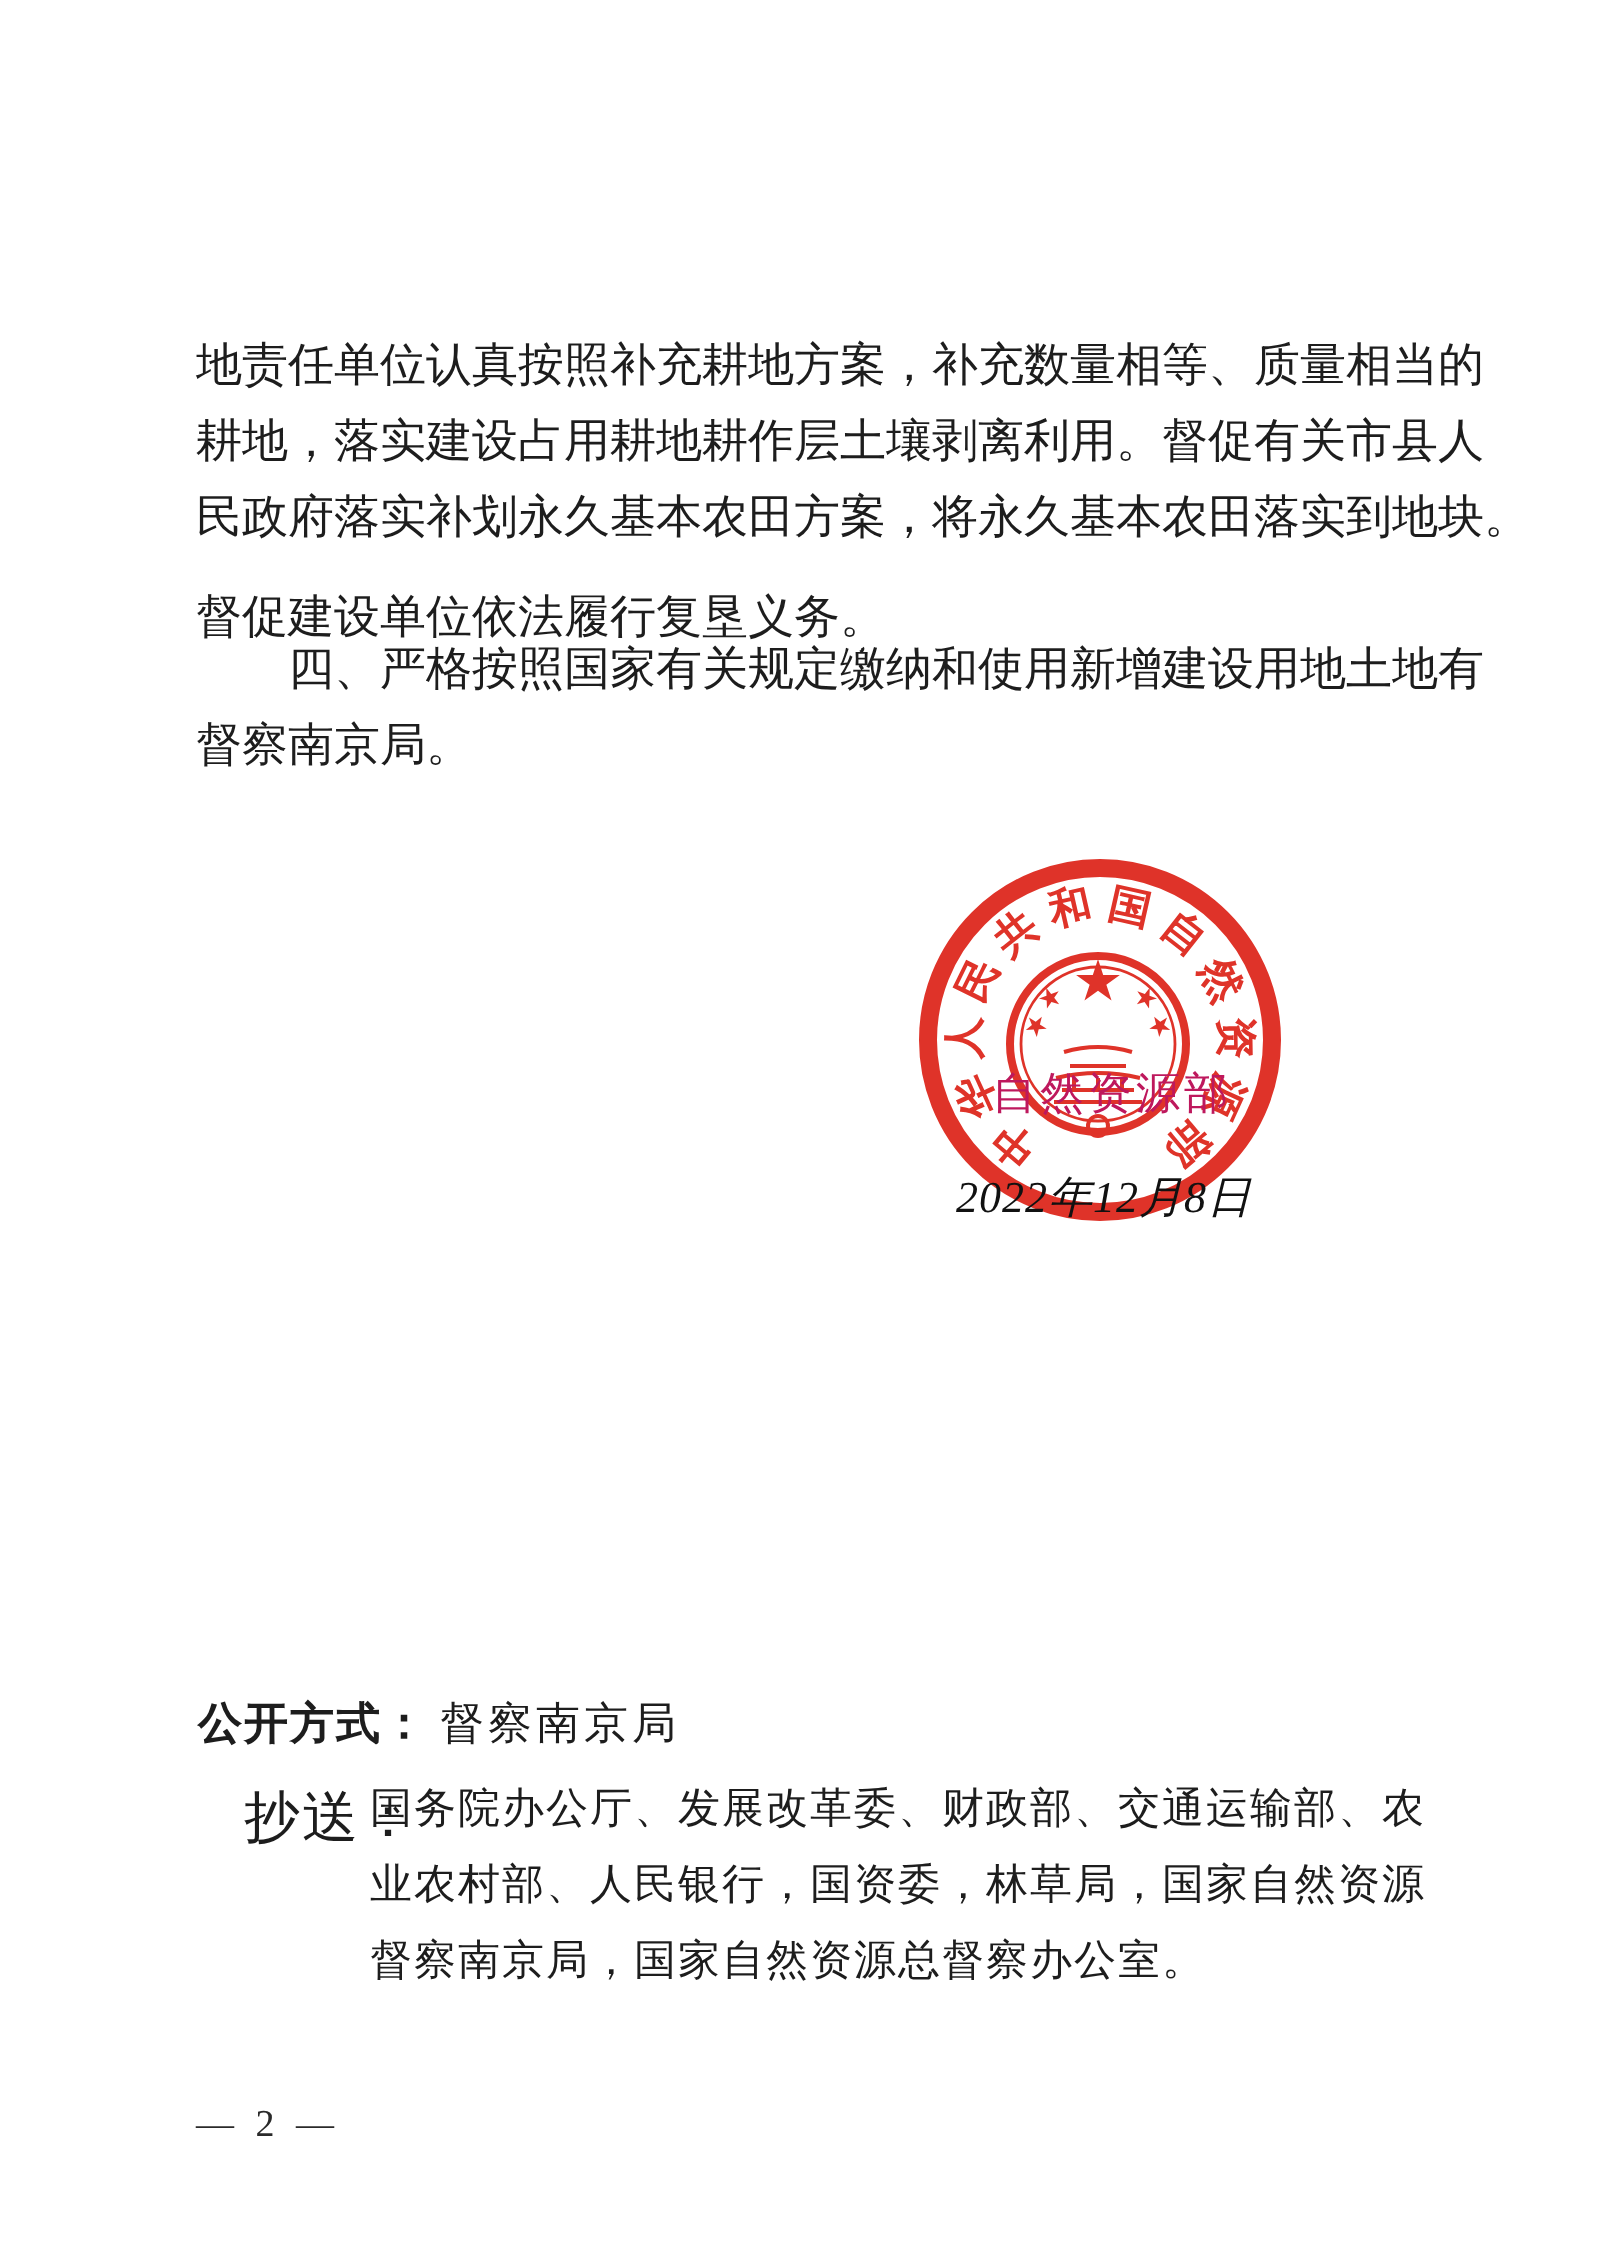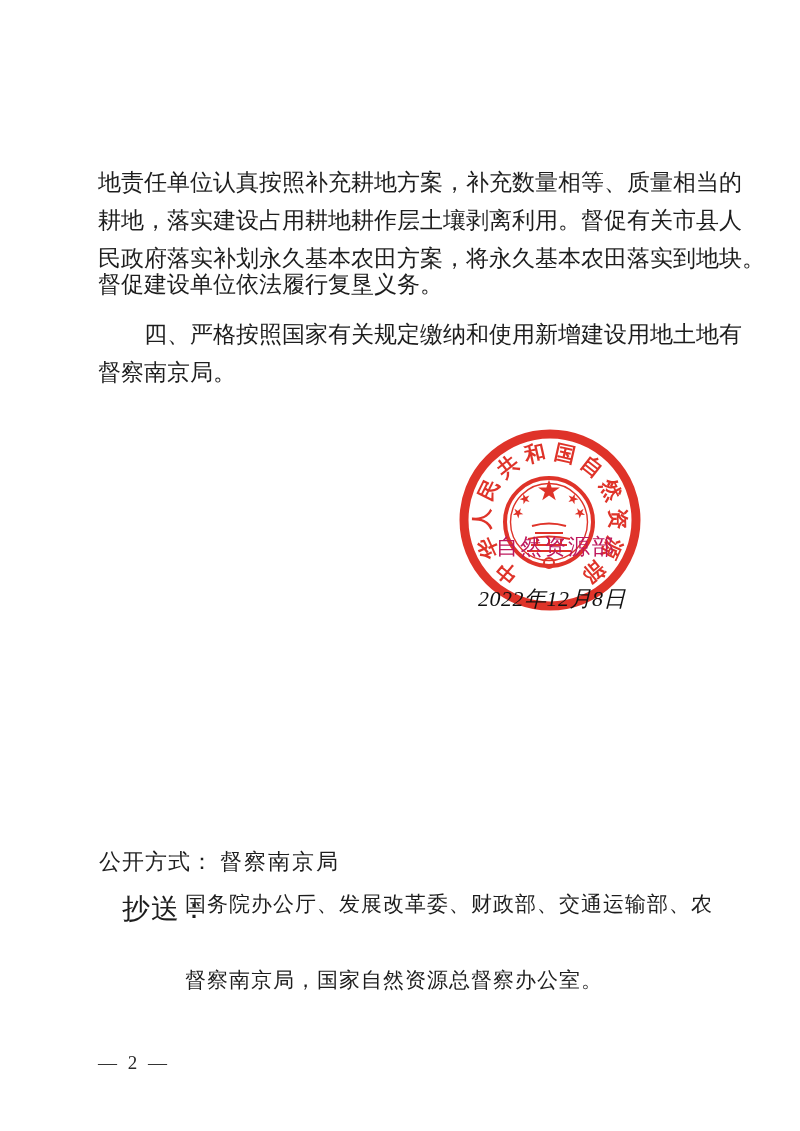--- a/index.html
+++ b/index.html
@@ -27,21 +27,21 @@
     z-index:3;color:#be185d;
   }
   .date{
     position:absolute;left:478px;top:584px;font-size:22px;z-index:3;color:#111;
     letter-spacing:.5px;
     font-style:italic;
   }
   
   .pub{position:absolute;left:99px;top:847px;font-size:22px;}
   .publabel{
-    font-family:"Liberation Sans","DejaVu Sans",sans-serif;font-weight:normal;
+    font-family:"Liberation Sans","DejaVu Sans",sans-serif;font-weight:bold;
     letter-spacing:1px;
   }
   .pubvalue{margin-left:6px;letter-spacing:2px;}
   .cclabel{position:absolute;left:122px;top:890px;font-size:28px;letter-spacing:1px;}
   .ccline{position:absolute;left:185px;font-size:21px;letter-spacing:1px;white-space:pre;}
   .cc1{top:890px;}
   .cc2{top:928px;}
   .cc3{top:966px;}
   .pagenum{
     position:absolute;left:98px;top:1052px;font-size:19px;letter-spacing:3px;
@@ -137,21 +137,21 @@
       <span>本</span>
       <span>农</span>
       <span>田</span>
       <span>落</span>
       <span>实</span>
       <span>到</span>
       <span>地</span>
       <span>块</span>
       <span>。</span>
     </div>
-  <div class="bline" style="top:272px">督促建设单位依法履行复垦义务。</div>
+  <div class="bline" style="top:296px">督促建设单位依法履行复垦义务。</div>
   <div class="bline char-justify indent2" style="top:322px">
       <span>四</span>
       <span>、</span>
       <span>严</span>
       <span>格</span>
       <span>按</span>
       <span>照</span>
       <span>国</span>
       <span>家</span>
       <span>有</span>
@@ -224,16 +224,17 @@
 
   <div class="issuer">自然资源部</div>
   <div class="date">2022年12月8日</div>
 
   <div class="pub">
     <span class="publabel">公开方式：</span><span class="pubvalue">督察南京局</span>
   </div>
 
   <div class="cclabel">抄送：</div>
   <div class="ccline cc1">国务院办公厅、发展改革委、财政部、交通运输部、农</div>
+  <div class="ccline cc2">业农村部、人民银行，国资委，林草局，国家自然资源</div>
   <div class="ccline cc3">督察南京局，国家自然资源总督察办公室。</div>
 
   <div class="pagenum">— 2 —</div>
 </div>
 
 </body></html>

